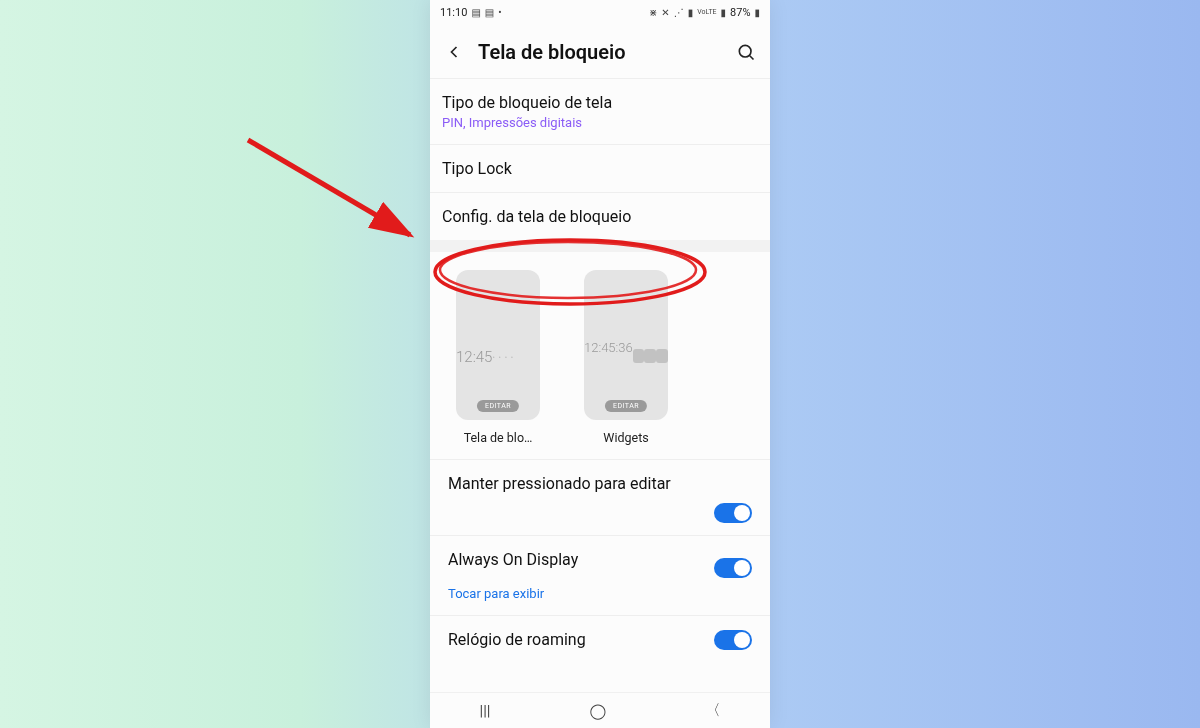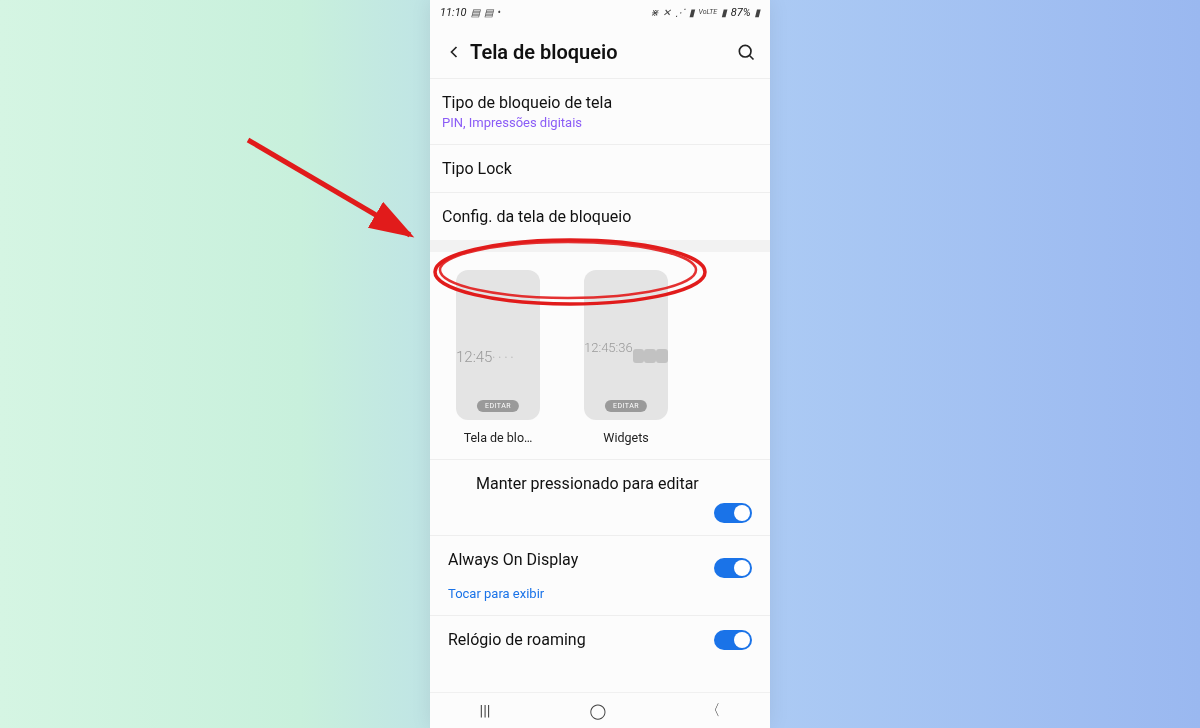--- a/index.html
+++ b/index.html
@@ -22,29 +22,28 @@
   }
   .statusbar {
     height: 22px;
     padding: 2px 10px 0 10px;
     font-size: 11px;
     color: #222;
     display: flex;
     justify-content: space-between;
     align-items: center;
     background: #fcfcfc;
-    font-style: italic;
   }
   .statusbar .left, .statusbar .right { display:flex; align-items:center; gap:4px; }
   .stat-icon { font-size: 10px; opacity: .85; }
   .header {
     display: flex;
     align-items: center;
     padding: 18px 14px 14px 14px;
-    gap: 6px;
+    gap: 14px;
     background: #fcfcfc;
   }
   .header .title {
     font-size: 20px;
     font-weight: 600;
     color: #111;
     flex: 1;
   }
   .back-icon, .search-icon { width: 20px; height: 20px; color:#222; }
   .section-sep { height: 1px; background: #eee; margin: 0 0; }
@@ -230,21 +229,21 @@
         <div class="wblock"></div>
         <div class="wblock"></div>
         <div class="edit-badge">EDITAR</div>
       </div>
       <div class="preview-label">Widgets</div>
     </div>
   </div>
 
   <div class="toggle-sep"></div>
 
-  <div class="toggle-row" style="padding-bottom:42px;margin-left:28px;">
+  <div class="toggle-row" style="padding-bottom:42px;">
     <div class="trow-title">Manter pressionado para editar</div>
     <div class="toggle" style="top:auto; bottom:12px; transform:none;"></div>
   </div>
   <div class="toggle-sep"></div>
 
   <div class="toggle-row toggle-row-multi">
     <div class="trow-title">Always On Display</div>
     <div class="trow-sub">Tocar para exibir</div>
     <div class="toggle"></div>
   </div>

